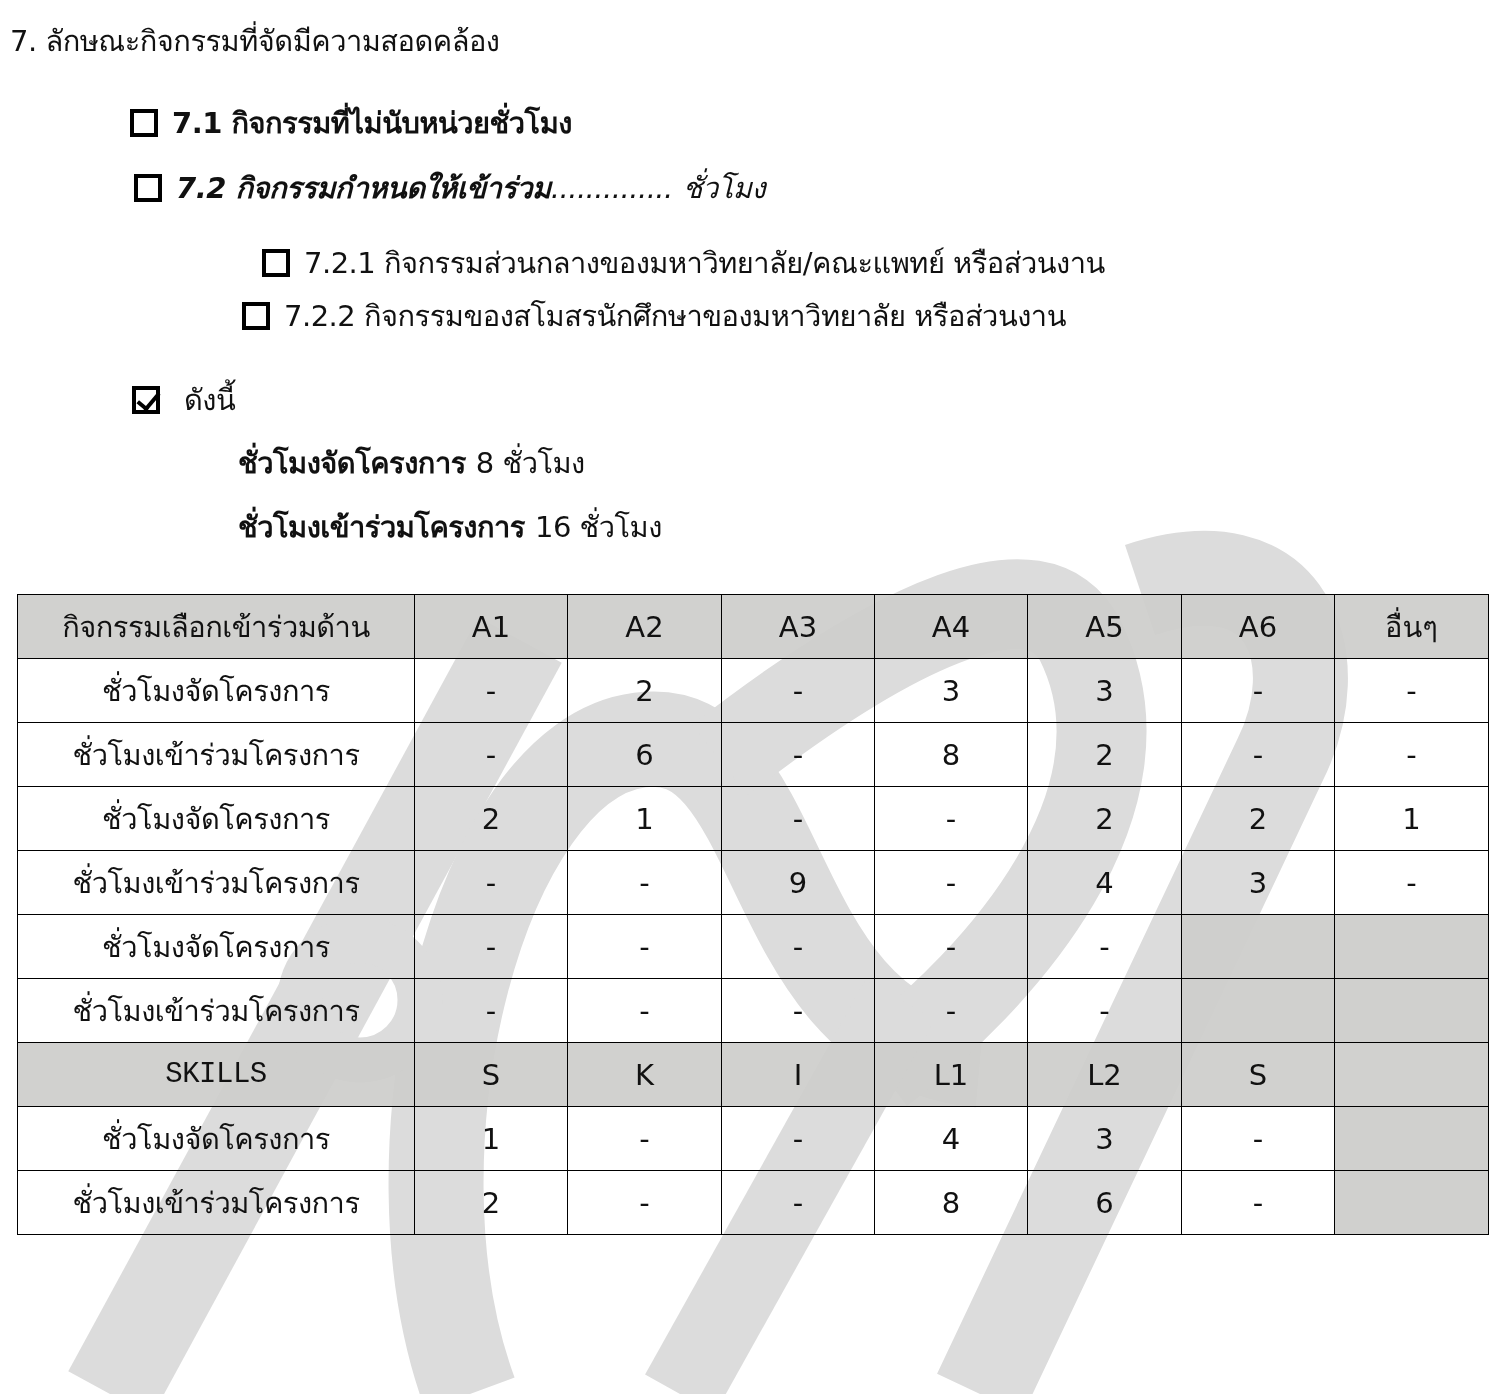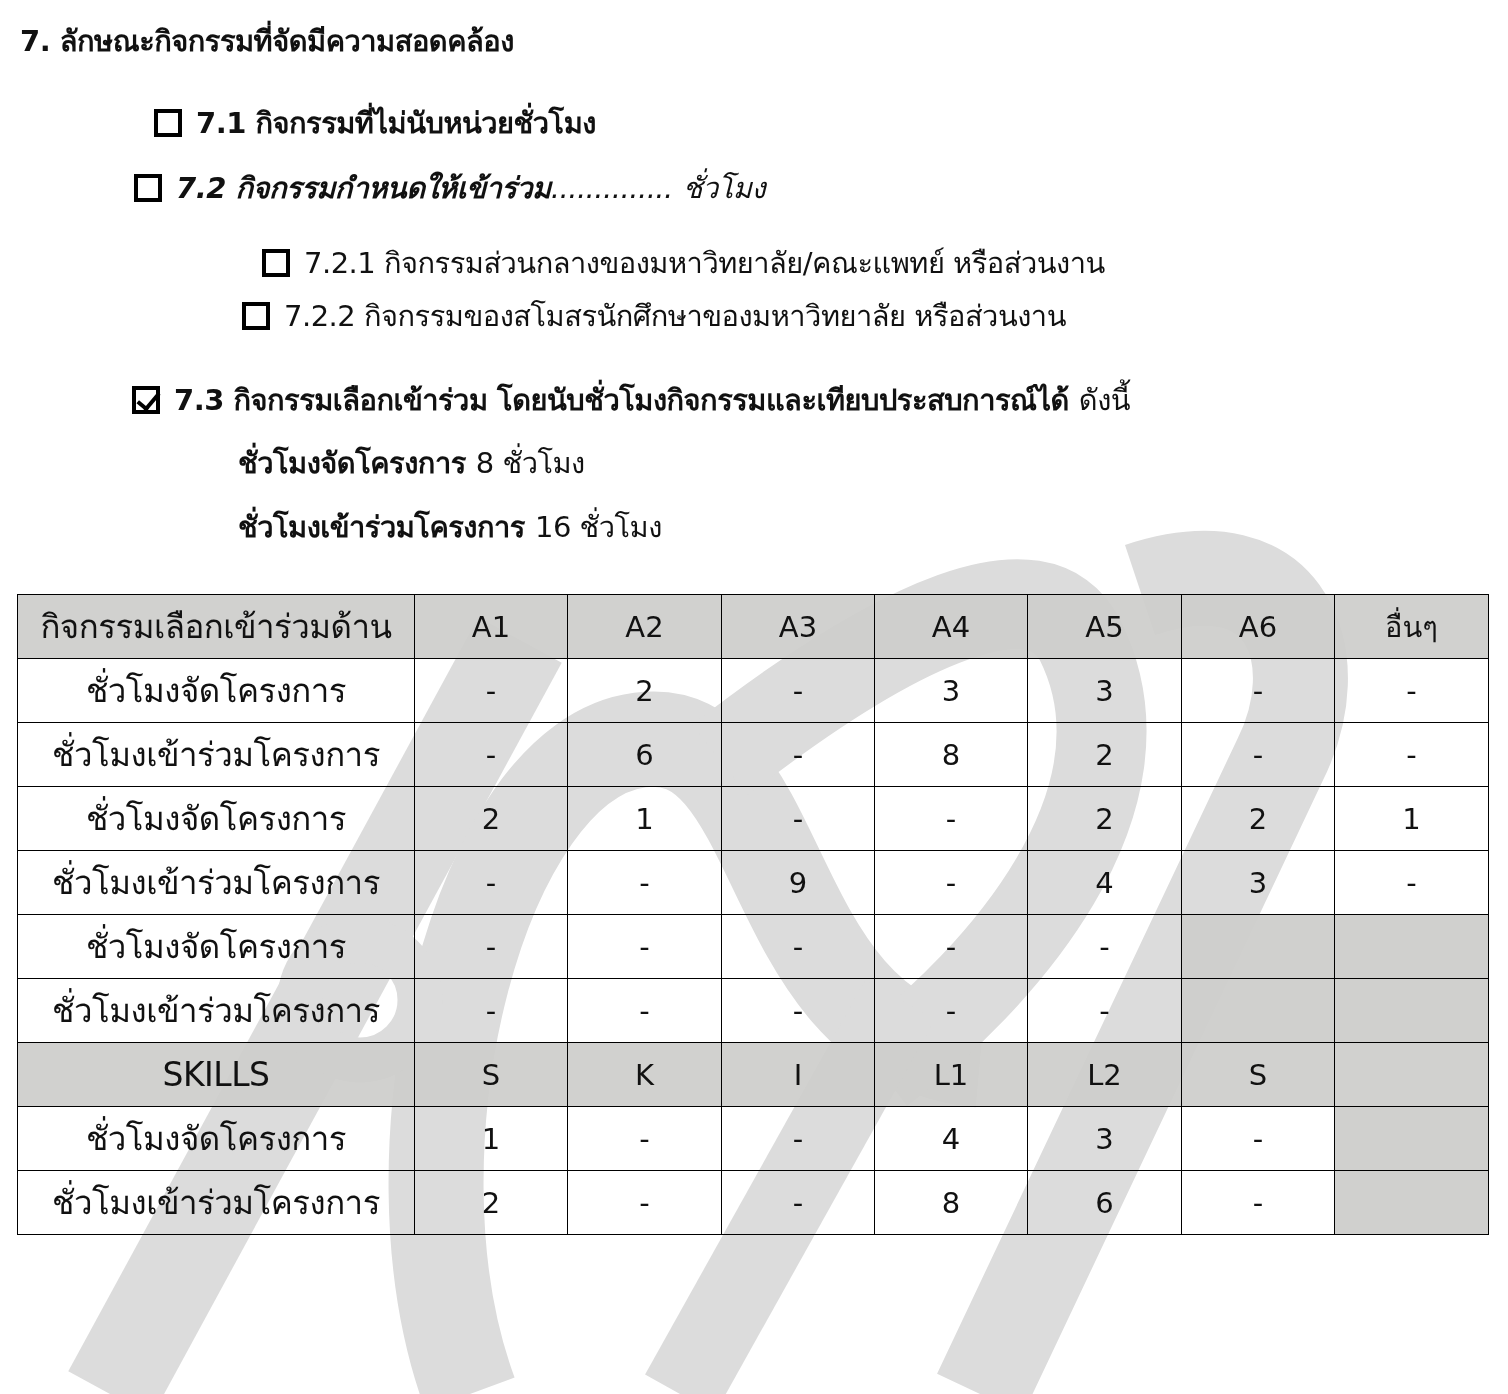--- a/index.html
+++ b/index.html
@@ -1,39 +1,39 @@
 <!DOCTYPE html>
 <html><head>
 <meta charset="utf-8">
 <style>
   html, body { margin: 0; padding: 0; background: #ffffff; }
   body { width: 1508px; height: 1394px; position: relative; overflow: hidden;
          font-family: "DejaVu Sans", "Liberation Sans", sans-serif; color: #111; }
   .watermark { position: absolute; left: 0; top: 0; width: 1508px; height: 1394px; z-index: 0; pointer-events: none; }
   .content { position: relative; z-index: 1; }
-  .heading { position: absolute; left: 20px; top: 18px; font-size: 29px; font-weight: bold; letter-spacing: -0.5px; }
+  .heading { position: absolute; left: 10px; top: 18px; font-size: 29px; font-weight: normal; letter-spacing: -0.5px; }
   .opt { position: absolute; display: flex; align-items: center; white-space: nowrap; font-size: 29px; letter-spacing: -0.5px; }
   .box { width: 28px; height: 28px; border: 4px solid #000; box-sizing: border-box; margin-right: 14px; position: relative; flex: none; }
   .box.checked::after { content: ""; position: absolute; left: 6px; top: -2px; width: 9px; height: 18px;
                          border-right: 4px solid #000; border-bottom: 4px solid #000; transform: rotate(40deg); }
   .bold { font-weight: bold; }
-  .opt1 { left: 148px; top: 100px; padding-left: 6px; }
+  .opt1 { left: 124px; top: 100px; padding-left: 6px; }
   .opt2 { left: 134px; top: 165px; font-style: italic; }
   .opt21 { left: 242px; top: 240px; margin-left: 20px; }
   .opt22 { left: 242px; top: 293px; align-items: center; }
   .opt3 { left: 132px; top: 377px; }
   .line-hrs1 { left: 238px; top: 440px; }
   .line-hrs2 { left: 238px; top: 504px; }
   .gap { display: inline-block; width: 10px; }
 
   table.grid { position: absolute; left: 17px; top: 594px; border-collapse: collapse; table-layout: fixed; }
   table.grid td { border: 1.5px solid #000; height: 63px; text-align: center; vertical-align: middle;
                   font-size: 29px; padding: 0; }
   table.grid tr.hdr td { background: rgba(205,205,203,0.92); }
-  table.grid td.label { font-size: 33px; letter-spacing: -0.5px; }
+  table.grid td.label { font-size: 29px; letter-spacing: -0.5px; font-family: Liberation Mono, monospace; }
   table.grid td.shade { background: rgba(205,205,203,0.95); }
   table.grid td.num { font-weight: 500; }
 </style>
 </head>
 <body>
 
 <svg class="watermark" viewBox="0 0 1508 1394">
   <g fill="none" stroke="#dcdcdc" stroke-linecap="butt">
     <path d="M110 1394 L520 640" stroke-width="95"></path>
     <path d="M470 1394 C 380 1150, 480 760, 640 740 C 790 720, 760 1040, 980 1060" stroke-width="95"></path>
@@ -65,21 +65,20 @@
     <span>7.2.1 กิจกรรมส่วนกลางของมหาวิทยาลัย/คณะแพทย์ หรือส่วนงาน</span>
   </div>
 
   <div class="opt opt22">
     <span class="box"></span>
     <span>7.2.2 กิจกรรมของสโมสรนักศึกษาของมหาวิทยาลัย หรือส่วนงาน</span>
   </div>
 
   <div class="opt opt3">
     <span class="box checked"></span>
-    <span class="bold">7.3 กิจกรรมเลือกเข้าร่วม โดยนับชั่วโมงกิจกรรมและเทียบประสบการณ์ได้</span>
     <span class="gap"></span>
     <span>ดังนี้</span>
   </div>
 
   <div class="opt line-hrs1">
     <span class="bold">ชั่วโมงจัดโครงการ</span>
     <span class="gap"></span>
     <span>8 ชั่วโมง</span>
   </div>
 

